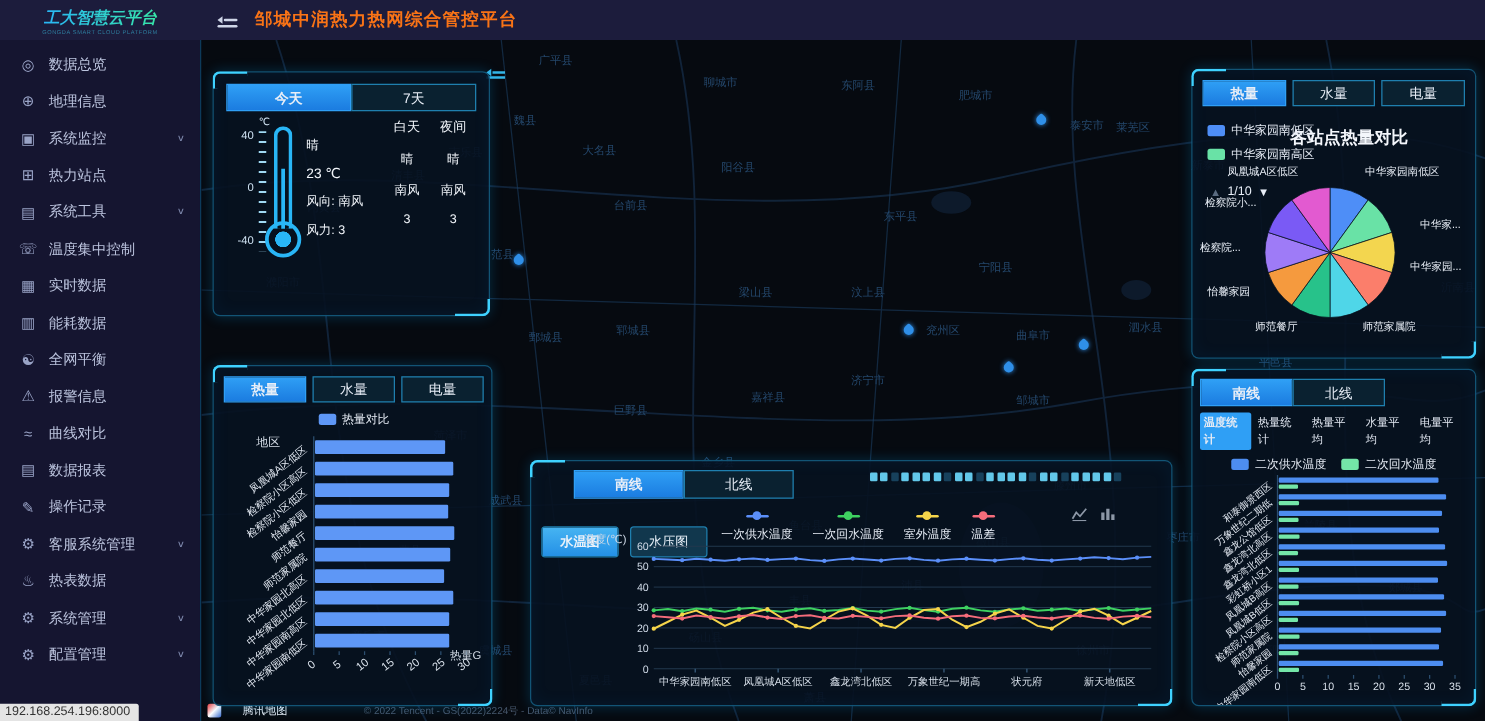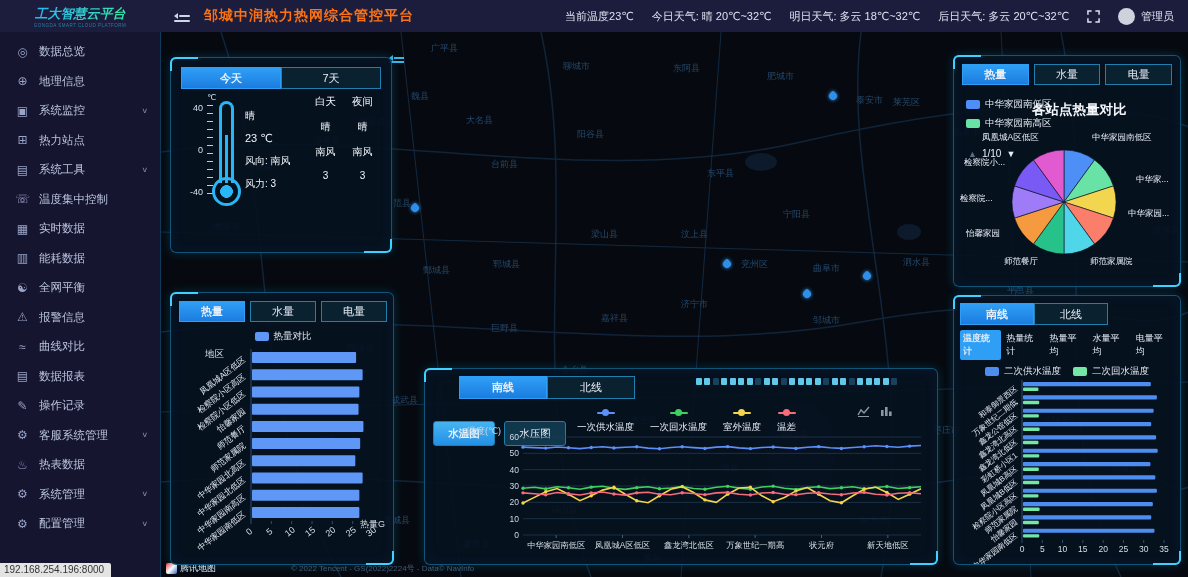--- a/index.html
+++ b/index.html
@@ -37,21 +37,21 @@
   .status-chip { position:absolute; left:0; bottom:0; background:#e4e4e4; color:#333;
     font-size:10px; padding:1px 7px 2px 4px; z-index:60; border-radius:0 2px 0 0; }
 
   
   .map { position:absolute; left:160px; top:32px; width:1028px; height:545px;
     background:#060a10; border-left:1px solid #0d3a5a; overflow:hidden; }
   .map svg.roads { position:absolute; left:0; top:0; }
   .map-label { position:absolute; color:#24476b; font-size:9px; white-space:nowrap; }
   .map-pin { position:absolute; width:8px; height:8px; background:#2f8fe8; transform:rotate(45deg);
     border-radius:2px 50% 50% 50%; box-shadow:0 0 4px #2f8fe8; }
-  .map-logo { position:absolute; left:5px; bottom:2px; display:flex; align-items:center; gap:3px; z-index:30; }
+  .map-logo { position:absolute; left:5px; bottom:2px; display:flex; align-items:center; gap:17px; z-index:30; }
   .map-logo .lg { width:11px; height:11px; background:linear-gradient(135deg,#e33,#fff 50%,#36c); border-radius:2px; }
   .map-logo span { color:#e8edf4; font-size:9px; }
   .map-attr { position:absolute; left:130px; bottom:3px; color:#48586d; font-size:8px; z-index:30; }
   .map-collapse { position:absolute; left:228px; top:20px; width:15px; height:11px; }
   .map-collapse i { position:absolute; right:0; height:2px; background:#34b6e8; }
   .map-collapse i:nth-child(1){ top:0; width:15px; }
   .map-collapse i:nth-child(2){ top:4.5px; width:10px; }
   .map-collapse i:nth-child(3){ top:9px; width:15px; }
   .map-collapse b { position:absolute; left:0; top:2.5px; border-top:3px solid transparent; border-bottom:3px solid transparent; border-right:4px solid #34b6e8; }
 
@@ -148,38 +148,20 @@
       <span class="logo-main">工大智慧云平台</span>
       <span class="logo-sub">GONGDA SMART CLOUD PLATFORM</span>
     </div>
     <div class="collapse-ic">
         <b></b>
         <i></i>
         <i></i>
         <i></i>
       </div>
     <div class="header-title">邹城中润热力热网综合管控平台</div>
-    <div class="header-right">
-      <span>当前温度23℃</span>
-      <span>今日天气: 晴 20℃~32℃</span>
-      <span>明日天气: 多云 18℃~32℃</span>
-      <span>后日天气: 多云 20℃~32℃</span>
-      <svg class="fs-ic" viewBox="0 0 14 14">
-        <g stroke="#dde3f0" stroke-width="1.6" fill="none">
-          <path d="M5 1 L1 1 L1 5"></path>
-            <path d="M9 1 L13 1 L13 5"></path>
-          <path d="M5 13 L1 13 L1 9"></path>
-            <path d="M9 13 L13 13 L13 9"></path>
-        </g>
-      </svg>
-      <div class="avatar-wrap">
-        <span class="avatar"></span>
-        <span>管理员</span>
-      </div>
-    </div>
   </div>
 
   <div class="sidebar" id="sidebar">
       <div class="side-item">
         <span class="ic">◎</span>
         <span>数据总览</span>
       </div>
       <div class="side-item">
         <span class="ic">⊕</span>
         <span>地理信息</span>

